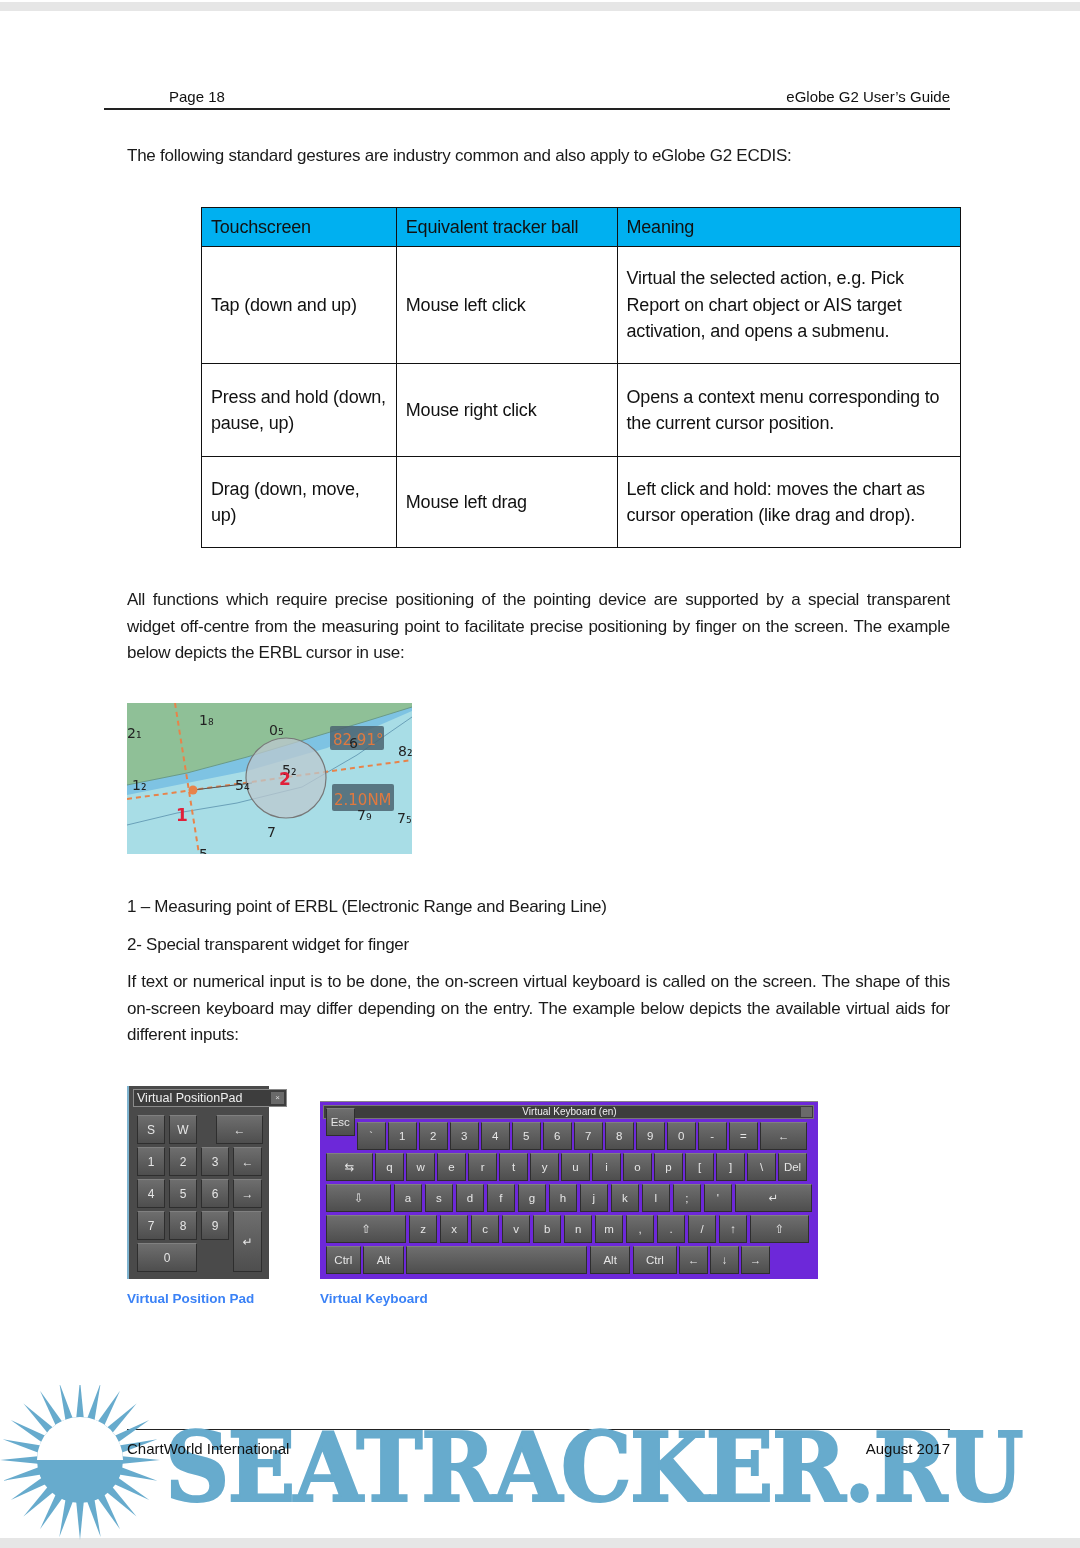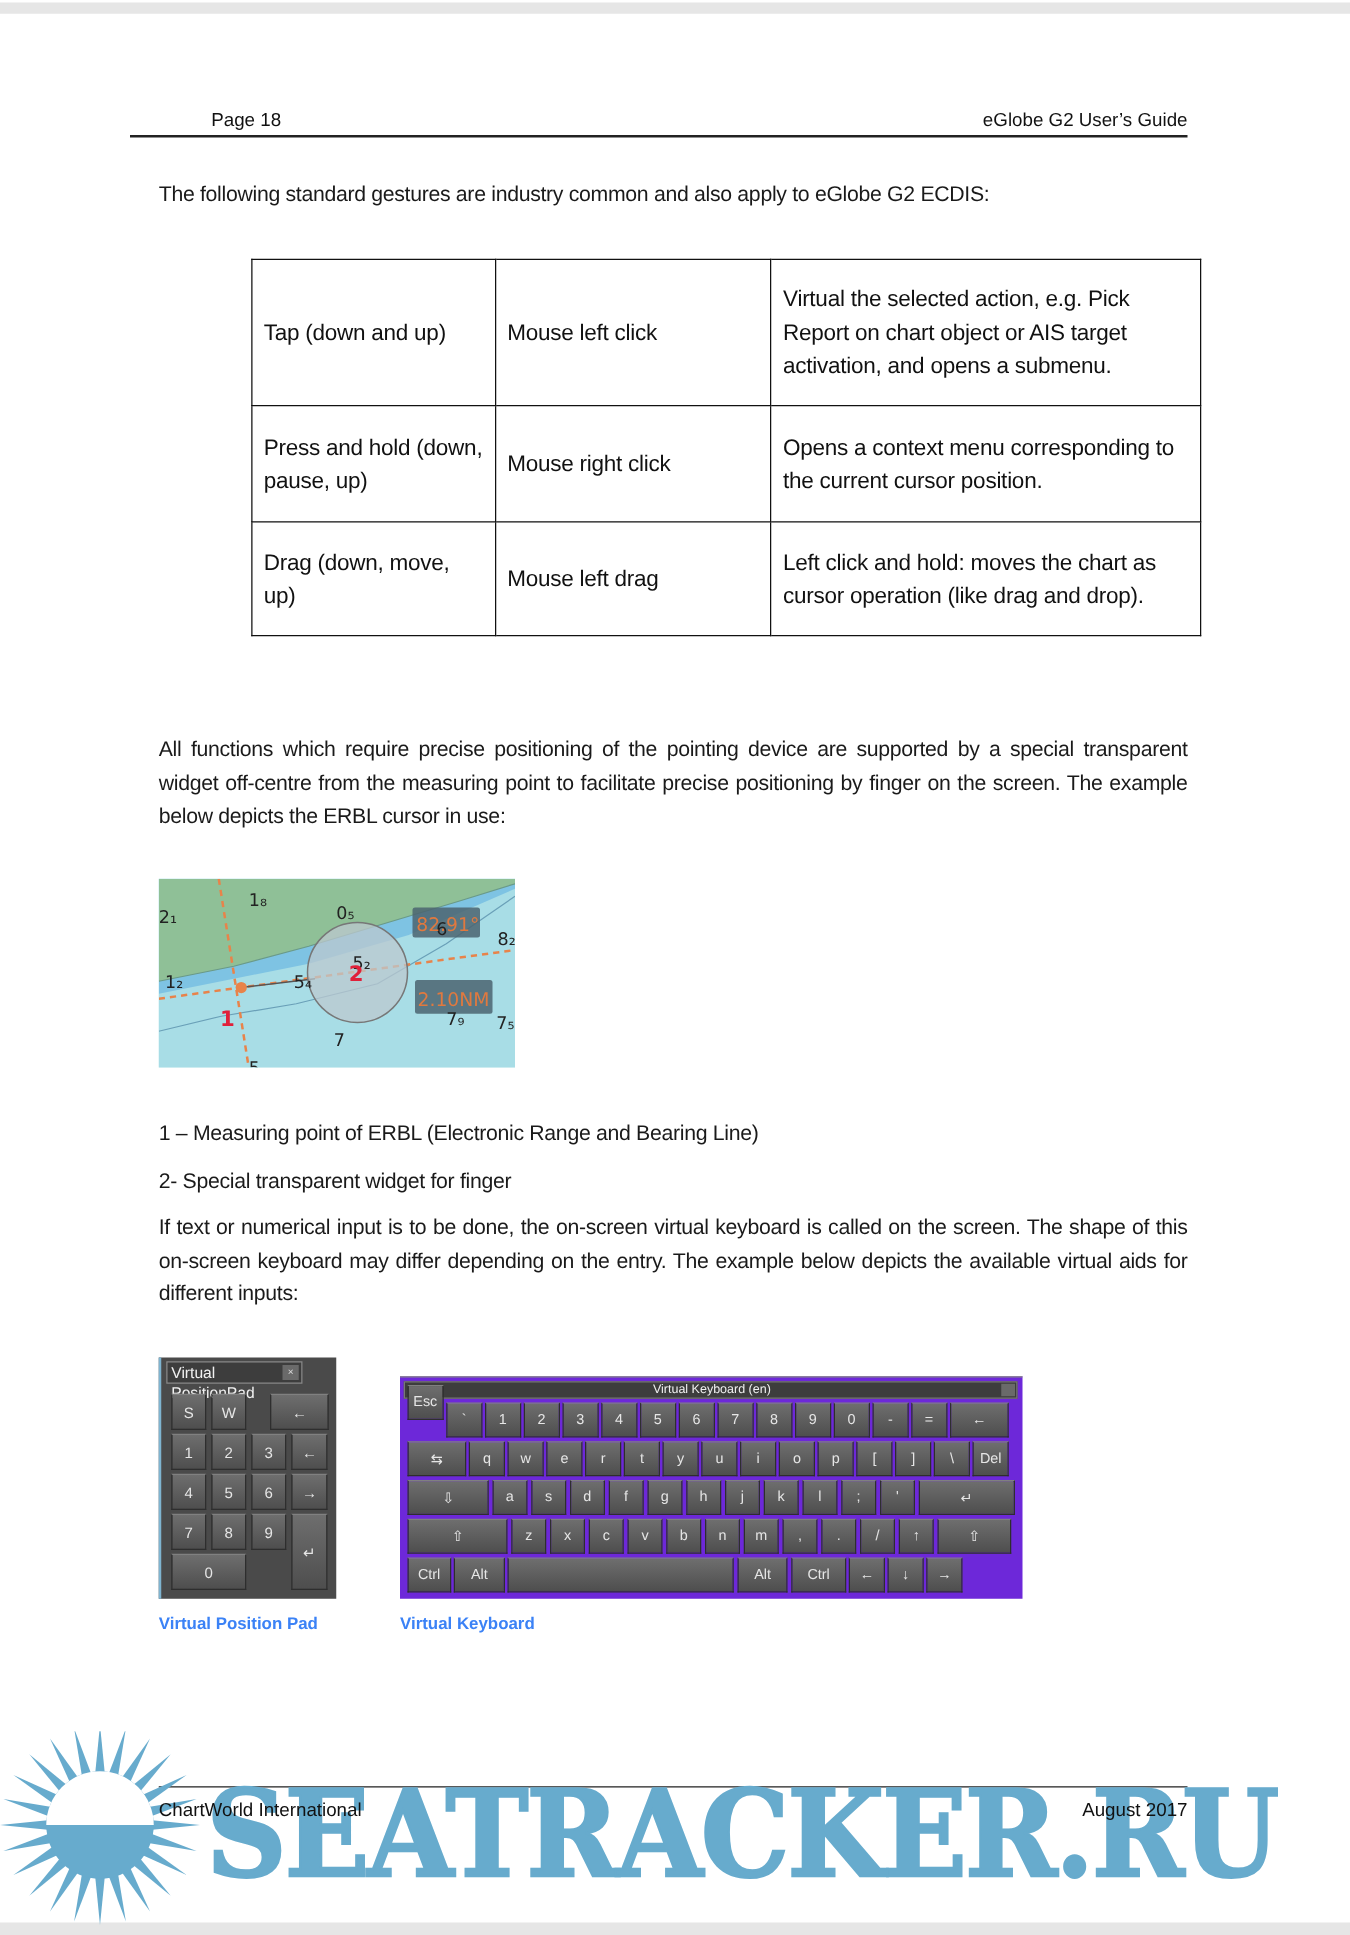--- a/index.html
+++ b/index.html
@@ -19,21 +19,21 @@
   table.gest { position: absolute; left: 201px; top: 207px; width: 760px; border-collapse: collapse; font-size: 18px; line-height: 26.5px; letter-spacing: -0.2px; }
   table.gest td, table.gest th { border: 1px solid #111; padding: 0 9px; vertical-align: middle; text-align: left; font-weight: normal; }
   table.gest th { background: #00b0f0; height: 39px; }
   table.gest col.c1 { width: 195px; } table.gest col.c2 { width: 221px; } table.gest col.c3 { width: 344px; }
   table.gest tr.r1 td { height: 117px; } table.gest tr.r2 td { height: 93px; } table.gest tr.r3 td { height: 91px; }
 
   .map { position: absolute; left: 127px; top: 703px; width: 285px; height: 151px; overflow: hidden; background: #a8dde6; }
   .map svg { position: absolute; left: 0; top: 0; }
 
   .vpp { position: absolute; left: 127px; top: 1086px; width: 142px; height: 193px; background: #4a4a4a; border-left: 2px solid #7fb4d0; }
-  .vpp-title { position: absolute; left: 4px; top: 3px; width: 109px; height: 18px; border: 1px solid #8a8a8a; background: #3d3d3d; color: #f0f0f0; font-size: 12.5px; line-height: 16px; padding-left: 3px; }
+  .vpp-title { position: absolute; left: 4px; top: 3px; width: 154px; height: 18px; border: 1px solid #8a8a8a; background: #3d3d3d; color: #f0f0f0; font-size: 12.5px; line-height: 16px; padding-left: 3px; }
   .vpp-close { position: absolute; right: 2px; top: 2px; width: 13px; height: 12px; background: #6a6a6a; color: #ddd; font-size: 8px; line-height: 12px; text-align: center; }
   .key { position: absolute; background: linear-gradient(#6e6e6e, #4e4e4e); border: 1px solid #2e2e2e; border-top-color: #808080; color: #e6e6e6; font-size: 12px; display: flex; align-items: center; justify-content: center; }
   .caption { position: absolute; top: 1291px; font-size: 13.5px; font-weight: bold; color: #3b82f6; }
 
   .vkb { position: absolute; left: 320px; top: 1101px; width: 498px; height: 178px; background: #6d28d9; border-top: 1px solid #888; text-align: center; }
   .vkb-title { position: absolute; left: 3px; top: 3px; width: 491px; height: 14px; border: 1px solid #777; background: #3d3d3d; color: #f0f0f0; font-size: 10px; line-height: 12px; padding-left: 2px; }
   .vkb-close { position: absolute; right: 1px; top: 1px; width: 11px; height: 10px; background: #6a6a6a; }
   .vkb .key { font-size: 11.5px; }
 
   .ftr-rule { position: absolute; left: 127px; top: 1429px; width: 823px; height: 1px; background: #222; }
@@ -54,20 +54,25 @@
 
 <p class="para" style="top:143px;">The following standard gestures are industry common and also apply to eGlobe G2 ECDIS:</p>
 
 <table class="gest">
   <colgroup>
       <col class="c1">
       <col class="c2">
       <col class="c3">
     </colgroup>
   <tbody>
+      <tr>
+    <th>Touchscreen</th>
+    <th>Equivalent tracker ball</th>
+    <th>Meaning</th>
+  </tr>
   <tr class="r1">
     <td>Tap (down and up)</td>
     <td>Mouse left click</td>
     <td>Virtual the selected action, e.g. Pick Report on chart object or AIS target activation, and opens a submenu.</td>
   </tr>
   <tr class="r2">
     <td>Press and hold (down, pause, up)</td>
     <td>Mouse right click</td>
     <td>Opens a context menu corresponding to the current cursor position.</td>
   </tr>

